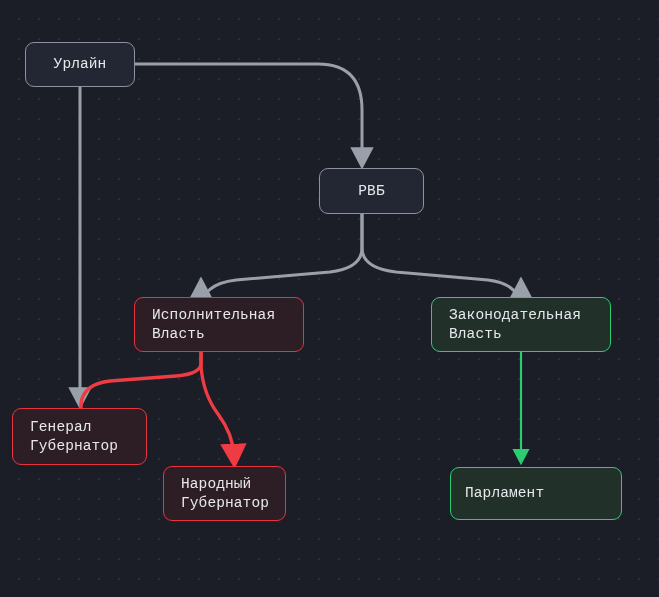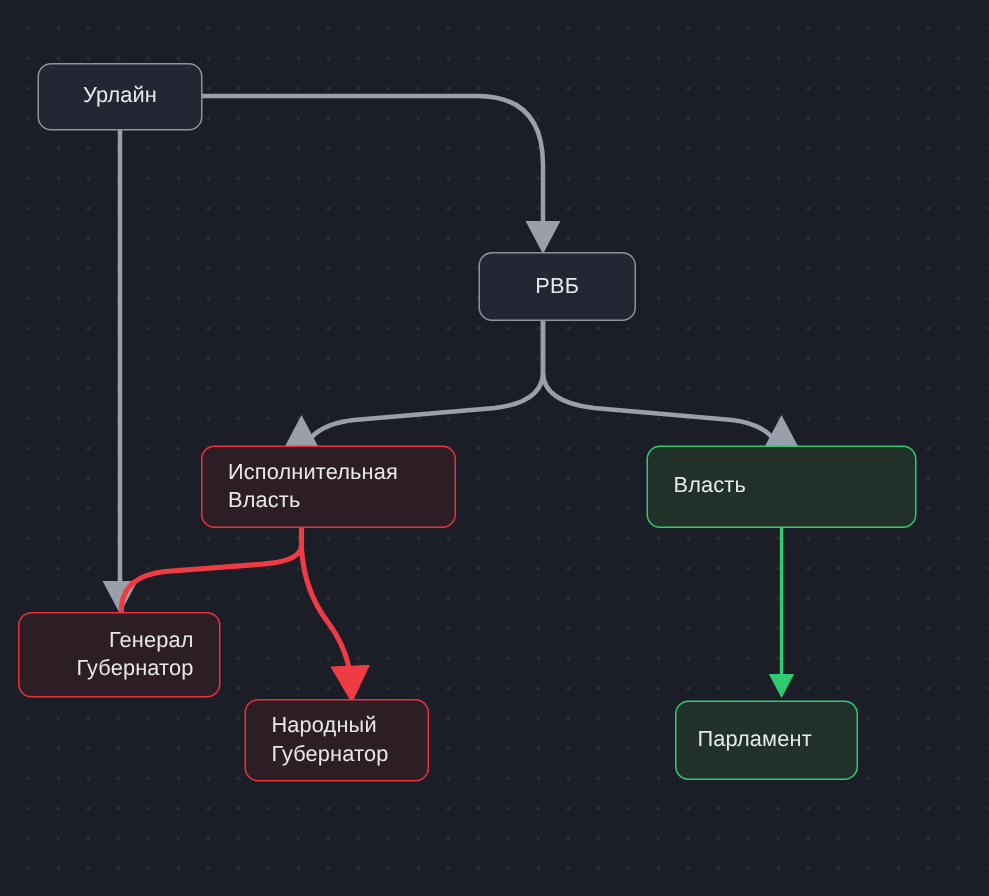--- a/index.html
+++ b/index.html
@@ -34,20 +34,21 @@
     background: #232733;
     color: #e6e8ec;
     font-size: 14.5px;
     line-height: 19px;
     display: flex;
     flex-direction: column;
     justify-content: center;
     padding: 0 17px;
     letter-spacing: 0.1px;
     z-index: 2;
+    font-family: Liberation Mono, monospace;
   }
   .node.center {
     align-items: center;
     text-align: center;
   }
   .node.red {
     border-color: #e8333f;
     background: #2d1e25;
   }
   .node.green {
@@ -98,30 +99,31 @@
   <div class="node center" style="left:319px; top:168px; width:105px; height:46px;">
     <span class="line">РВБ</span>
   </div>
 
   <div class="node red" style="left:134px; top:297px; width:170px; height:55px;">
     <span class="line">Исполнительная</span>
     <span class="line">Власть</span>
   </div>
 
   <div class="node green" style="left:431px; top:297px; width:180px; height:55px;">
+    <span class="line">Законодательная</span>
     <span class="line">Власть</span>
   </div>
 
-  <div class="node red" style="left:12px; top:408px; width:135px; height:57px;align-items:flex-end;">
+  <div class="node red" style="left:12px; top:408px; width:135px; height:57px;">
     <span class="line">Генерал</span>
     <span class="line">Губернатор</span>
   </div>
 
   <div class="node red" style="left:163px; top:466px; width:123px; height:55px;">
     <span class="line">Народный</span>
     <span class="line">Губернатор</span>
   </div>
 
-  <div class="node green" style="left:450px; top:467px; width:122px; height:53px;padding-left:14px;">
+  <div class="node green" style="left:450px; top:467px; width:172px; height:53px;padding-left:14px;">
     <span class="line">Парламент</span>
   </div>
 
 </div>
 
 </body></html>

